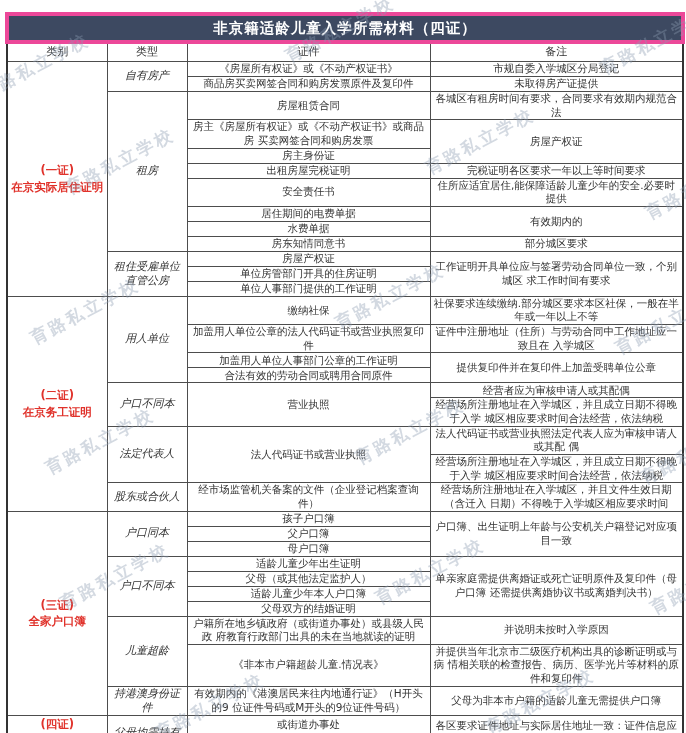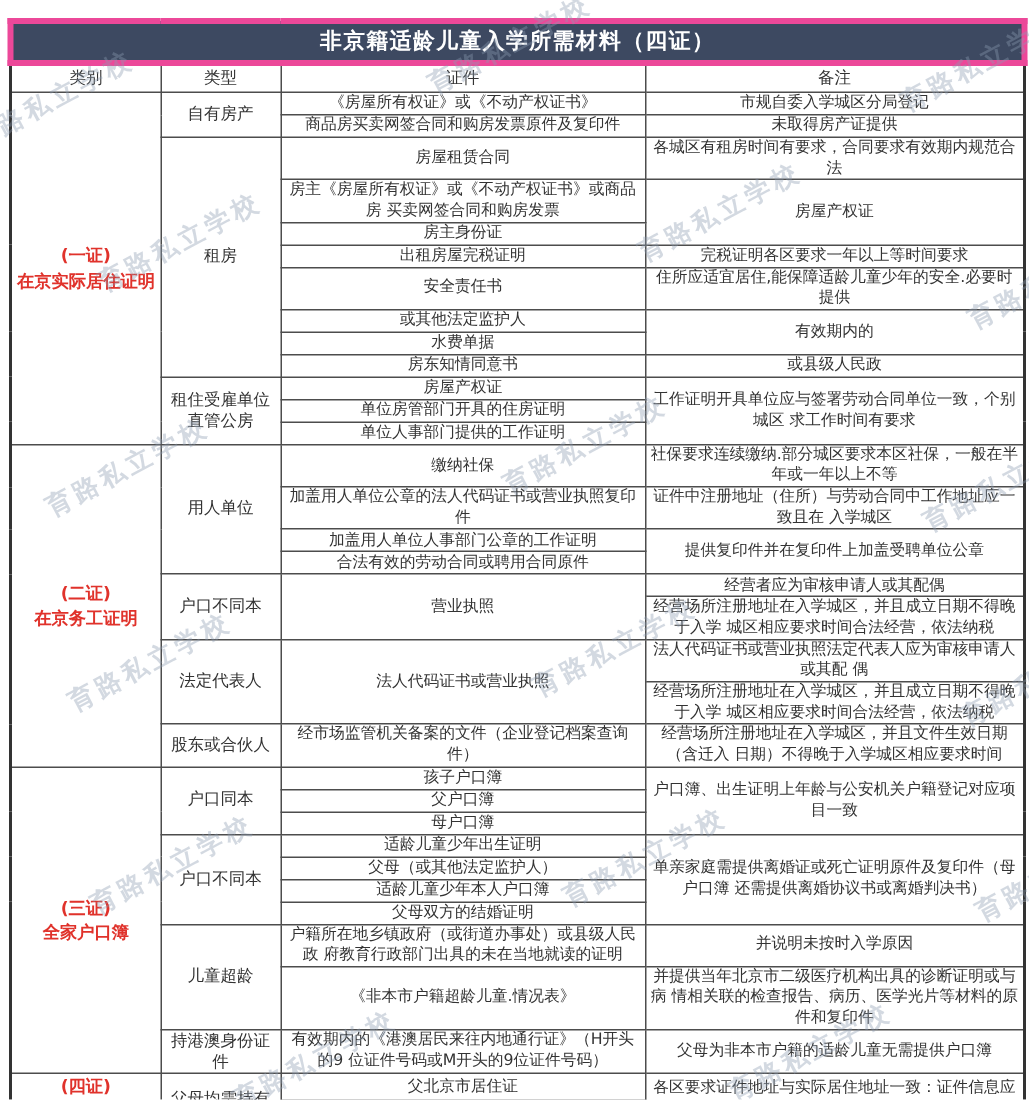--- a/index.html
+++ b/index.html
@@ -20,21 +20,21 @@
   th,td{
     border:1px solid #4d4d4d;font-size:10.5px;color:#333;text-align:center;
     vertical-align:middle;padding:0 2px;line-height:1.3;word-break:break-all;
   }
   tr.title-row th{
     background:#3d4961;color:#ffffff;font-size:14.5px;font-weight:bold;height:24px;
     border:4px solid #ec4899;letter-spacing:1px;
   }
   tr.head th{height:17px;font-weight:normal;font-size:11px;background:#fff;}
   td.cat{color:#e0322b;font-weight:bold;font-size:11.5px;line-height:1.45;margin-top:16px;}
-  td.type{font-size:11px;}
+  td.type{font-size:11px;font-style:italic;}
   .h1{height:15px}.h2{height:28px}.h3{height:42px}
 </style>
 </head>
 <body>
 
 <div class="wm-layer">
   <span class="wm" style="left:-25px;top:55px">育路私立学校</span>
   <span class="wm" style="left:280px;top:18px">育路私立学校</span>
   <span class="wm" style="left:595px;top:30px">育路私立学校</span>
   <span class="wm" style="left:60px;top:150px">育路私立学校</span>
@@ -100,29 +100,29 @@
   </tr>
   <tr class="h1">
     <td>出租房屋完税证明</td>
     <td>完税证明各区要求一年以上等时间要求</td>
   </tr>
   <tr class="h1">
     <td>安全责任书</td>
     <td>住所应适宜居住,能保障适龄儿童少年的安全.必要时提供</td>
   </tr>
   <tr class="h1">
-    <td>或其他法定监护人</td>
+    <td>居住期间的电费单据</td>
     <td rowspan="2">有效期内的</td>
   </tr>
   <tr class="h1">
     <td>水费单据</td>
   </tr>
   <tr class="h1">
     <td>房东知情同意书</td>
-    <td>或县级人民政</td>
+    <td>部分城区要求</td>
   </tr>
   <tr class="h1">
     <td class="type" rowspan="3">租住受雇单位直管公房</td>
     <td>房屋产权证</td>
     <td rowspan="3">工作证明开具单位应与签署劳动合同单位一致，个别城区 求工作时间有要求</td>
   </tr>
   <tr class="h1">
     <td>单位房管部门开具的住房证明</td>
   </tr>
   <tr class="h1">
@@ -214,21 +214,21 @@
     <td>有效期内的《港澳居民来往内地通行证》（H开头的9 位证件号码或M开头的9位证件号码）</td>
     <td>父母为非本市户籍的适龄儿童无需提供户口簿</td>
   </tr>
 
   <tr class="h1">
     <td class="cat" rowspan="2">
       <div>(四证)</div>
       <div>北京市居住证</div>
     </td>
     <td class="type" rowspan="2">父母均需持有</td>
-    <td>父北京市居住证</td>
+    <td>或街道办事处</td>
     <td rowspan="2">各区要求证件地址与实际居住地址一致：证件信息应为机 打,涂改无效：并且个别城区有相应时间要求</td>
   </tr>
   <tr class="h1">
     <td>母北京市居住证</td>
   </tr>
 
 </tbody>
   </table>
 
 </body></html>

